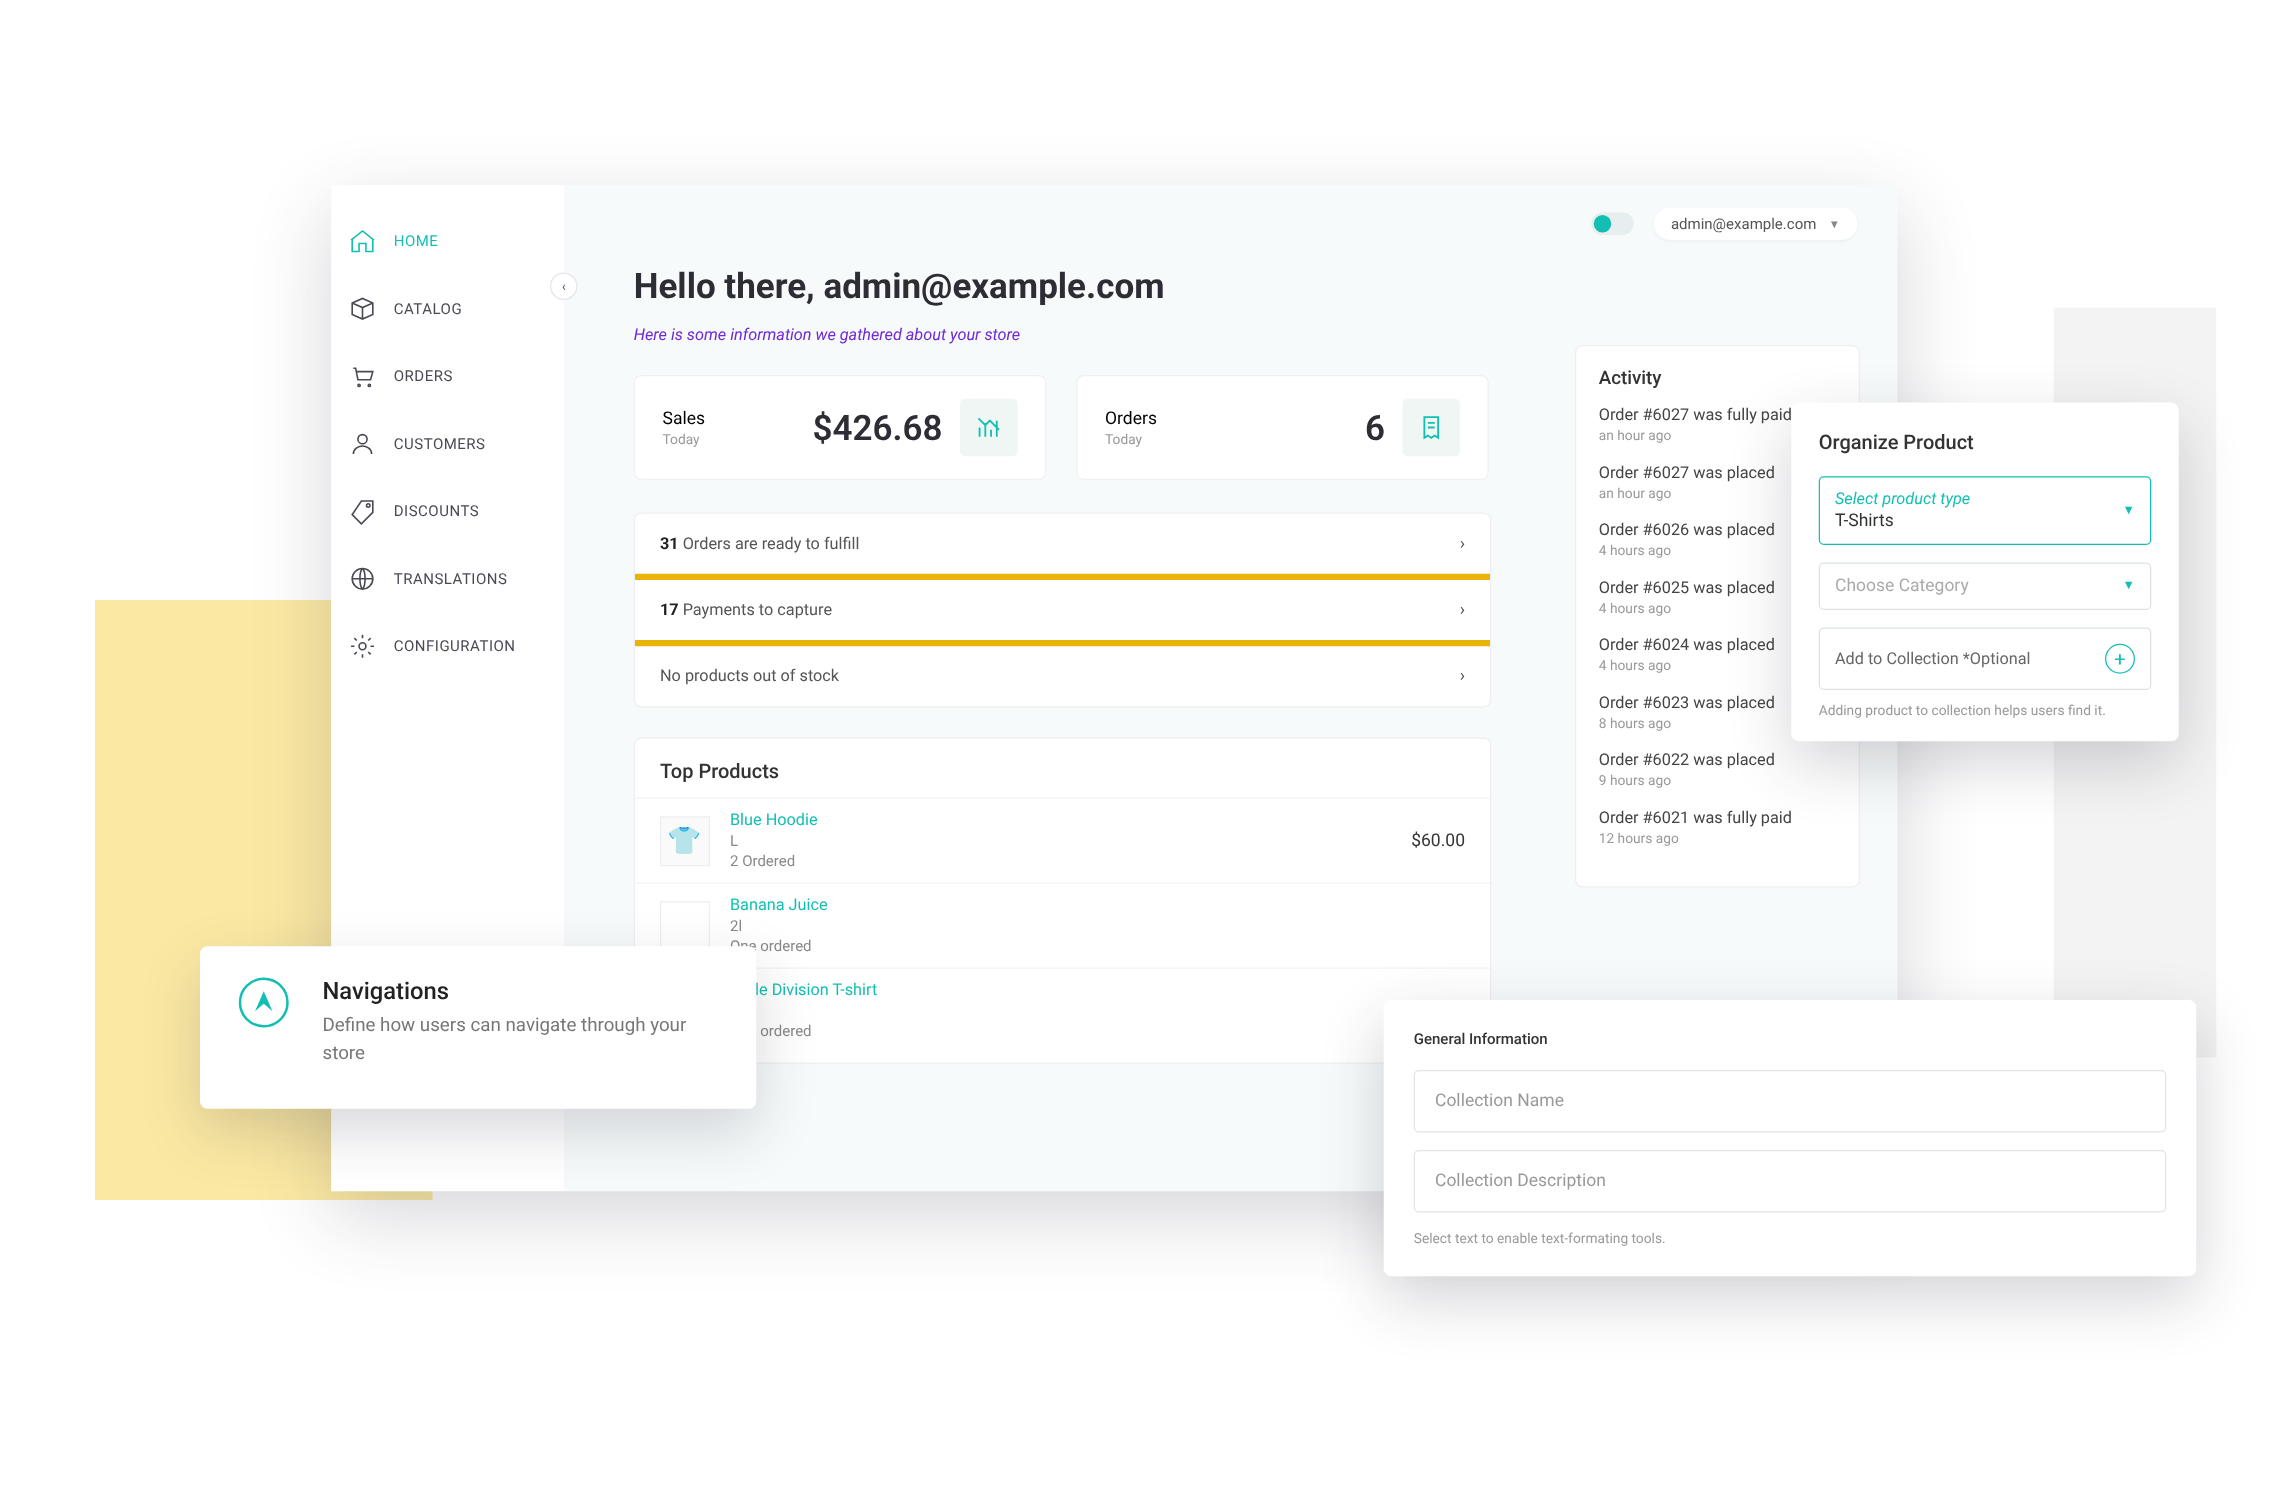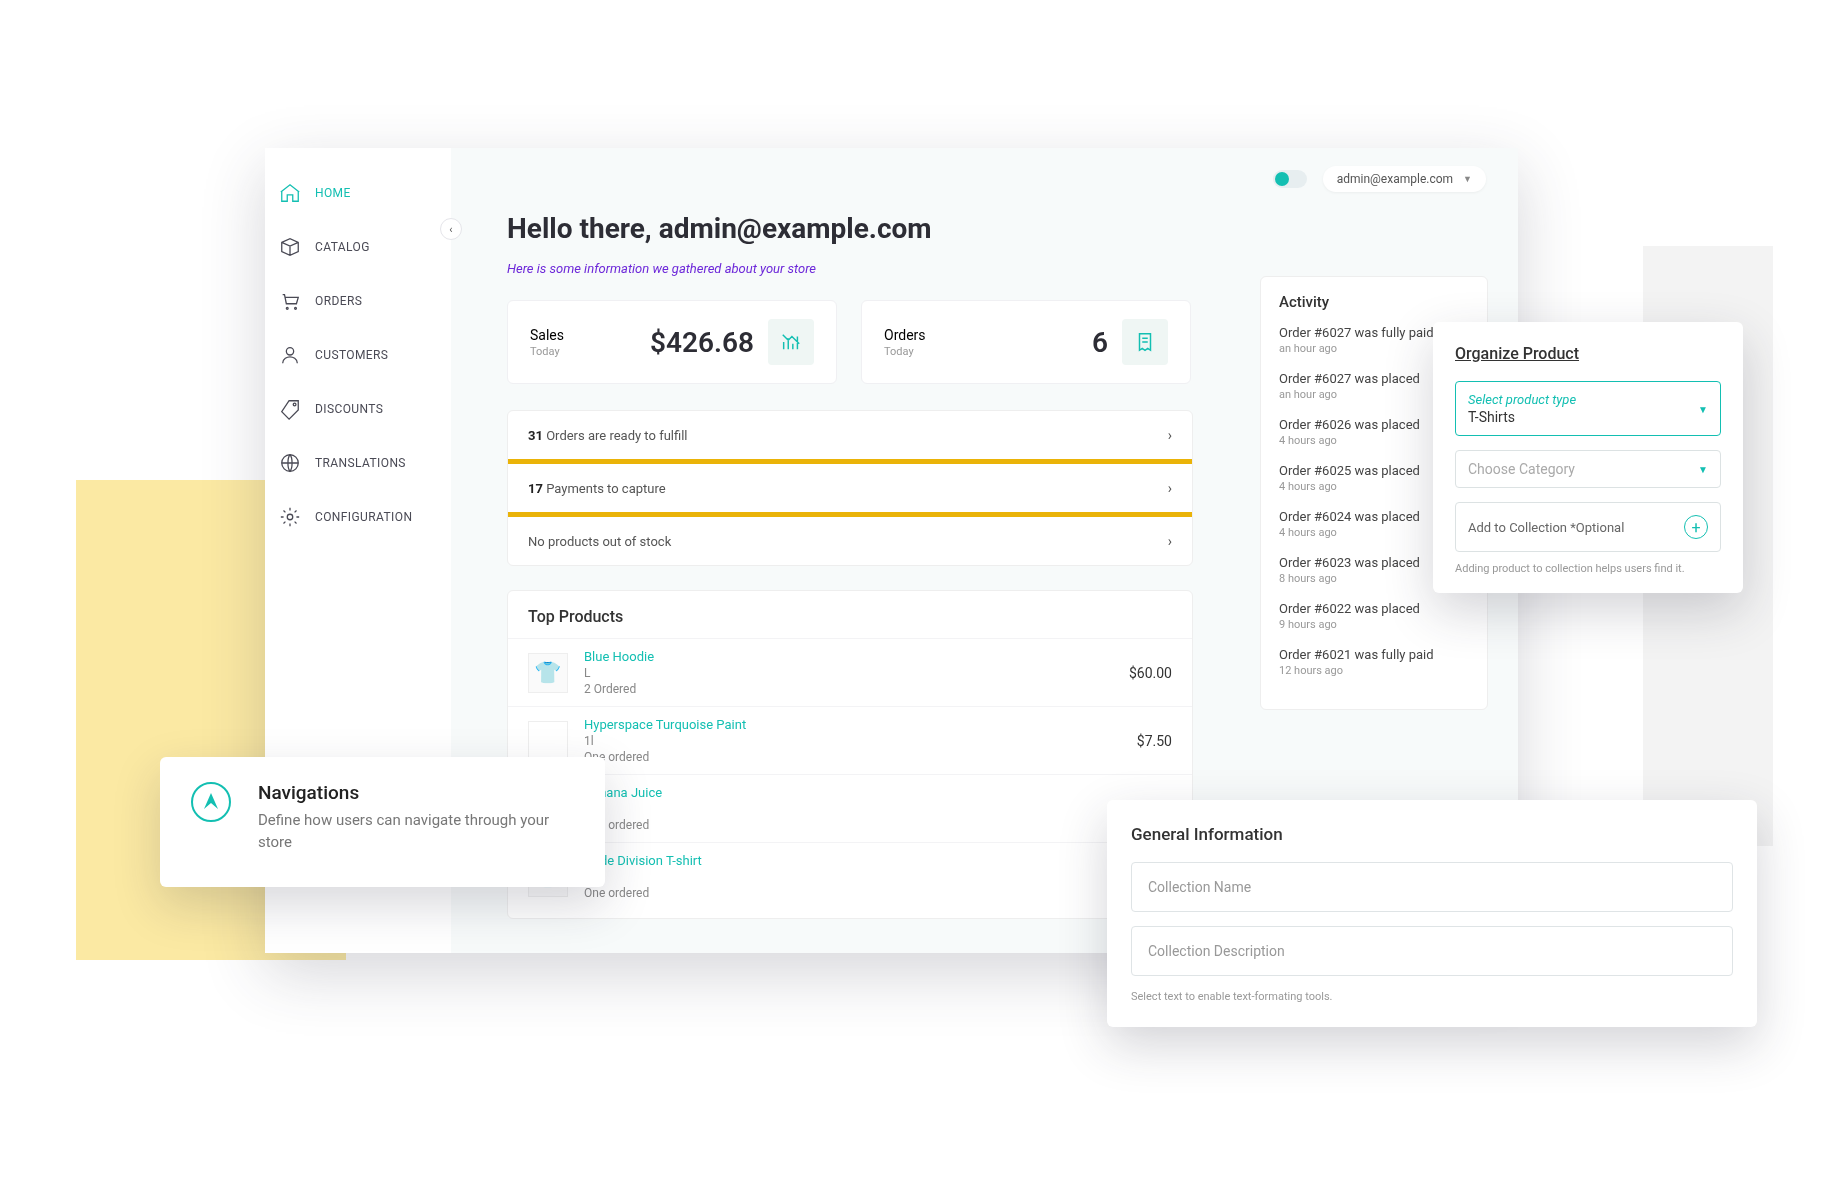--- a/index.html
+++ b/index.html
@@ -86,34 +86,34 @@
 
 
 
 .nav-card { position:absolute; left:160px; top:757px; width:445px; height:130px; background:#fff; border-radius:6px; box-shadow:0 18px 48px rgba(40,40,60,0.18); display:flex; gap:26px; padding:24px 30px; }
 .nav-card .icon { width:42px; height:42px; flex-shrink:0;}
 .nav-card .icon svg { width:42px; height:42px; }
 .nav-card h3 { font-size:19px; color:#222; font-weight:500;}
 .nav-card p { font-size:15px; color:#777; margin-top:6px; line-height:1.45;}
 
 .organize-card { position:absolute; right:90px; top:322px; width:310px; background:#fff; border-radius:6px; box-shadow:0 18px 50px rgba(40,40,60,0.20); padding:22px 22px 18px;}
-.organize-card h4 { font-size:16px; color:#333; font-weight:500; margin-bottom:18px;text-decoration:underline;}
+.organize-card h4 { font-size:16px; color:#333; font-weight:500; margin-bottom:18px;}
 .select-box { border:1px solid #dce2e3; border-radius:4px; padding:10px 12px; margin-bottom:14px; position:relative; }
 .select-box.teal { border-color:#13bfb2; }
 .select-box .mini { font-size:13px; color:#13bfb2;font-style:italic; }
 .select-box .val { font-size:14px; color:#333; margin-top:2px;}
 .select-box .placeholder { font-size:14px; color:#aaa; }
 .select-box .arrow { position:absolute; right:12px; top:50%; transform:translateY(-50%); font-size:10px; color:#13bfb2;}
 .collection-box { display:flex; align-items:center; justify-content:space-between; border:1px solid #dce2e3; border-radius:4px; padding:12px 12px;}
 .collection-box span { font-size:13px; color:#666; }
 .add-btn { width:24px; height:24px; border:1.5px solid #13bfb2; border-radius:50%; color:#13bfb2; display:flex; align-items:center; justify-content:center; font-size:16px; }
 .organize-card .note { font-size:11px; color:#999; margin-top:10px; }
 
 .general-card { position:absolute; right:76px; top:800px; width:650px; background:#fff; border-radius:6px; box-shadow:0 18px 50px rgba(40,40,60,0.20); padding:24px;}
-.general-card h4 { font-size:17px; font-weight:500; color:#333; margin-bottom:18px;}
+.general-card h4 { font-size:12px; font-weight:500; color:#333; margin-bottom:18px;}
 .general-card .input { border:1px solid #dfe4e6; border-radius:4px; padding:16px 16px; font-size:14px; color:#999; margin-bottom:14px; }
 .general-card .hint { font-size:11px; color:#999; }
 
 .grey-block { position:absolute; right:60px; top:246px; width:130px; height:600px; background:#f3f3f3; z-index:-1;}
 
 </style>
 </head>
 <body>
 
 <div class="grey-block"></div>
@@ -249,29 +249,20 @@
         <div class="product-info">
           <div class="name">Blue Hoodie</div>
           <div class="line">L</div>
           <div class="line">2 Ordered</div>
         </div>
         <div class="product-price">$60.00</div>
       </div>
       <div class="product-row">
         <div class="product-thumb" style="background:#fff"></div>
         <div class="product-info">
-          <div class="name">Hyperspace Turquoise Paint</div>
-          <div class="line">1l</div>
-          <div class="line">One ordered</div>
-        </div>
-        <div class="product-price">$7.50</div>
-      </div>
-      <div class="product-row">
-        <div class="product-thumb" style="background:#fff"></div>
-        <div class="product-info">
           <div class="name">Banana Juice</div>
           <div class="line">2l</div>
           <div class="line">One ordered</div>
         </div>
         <div class="product-price"></div>
       </div>
       <div class="product-row">
         <div class="product-thumb">👕</div>
         <div class="product-info">
           <div class="name">Code Division T-shirt</div>

